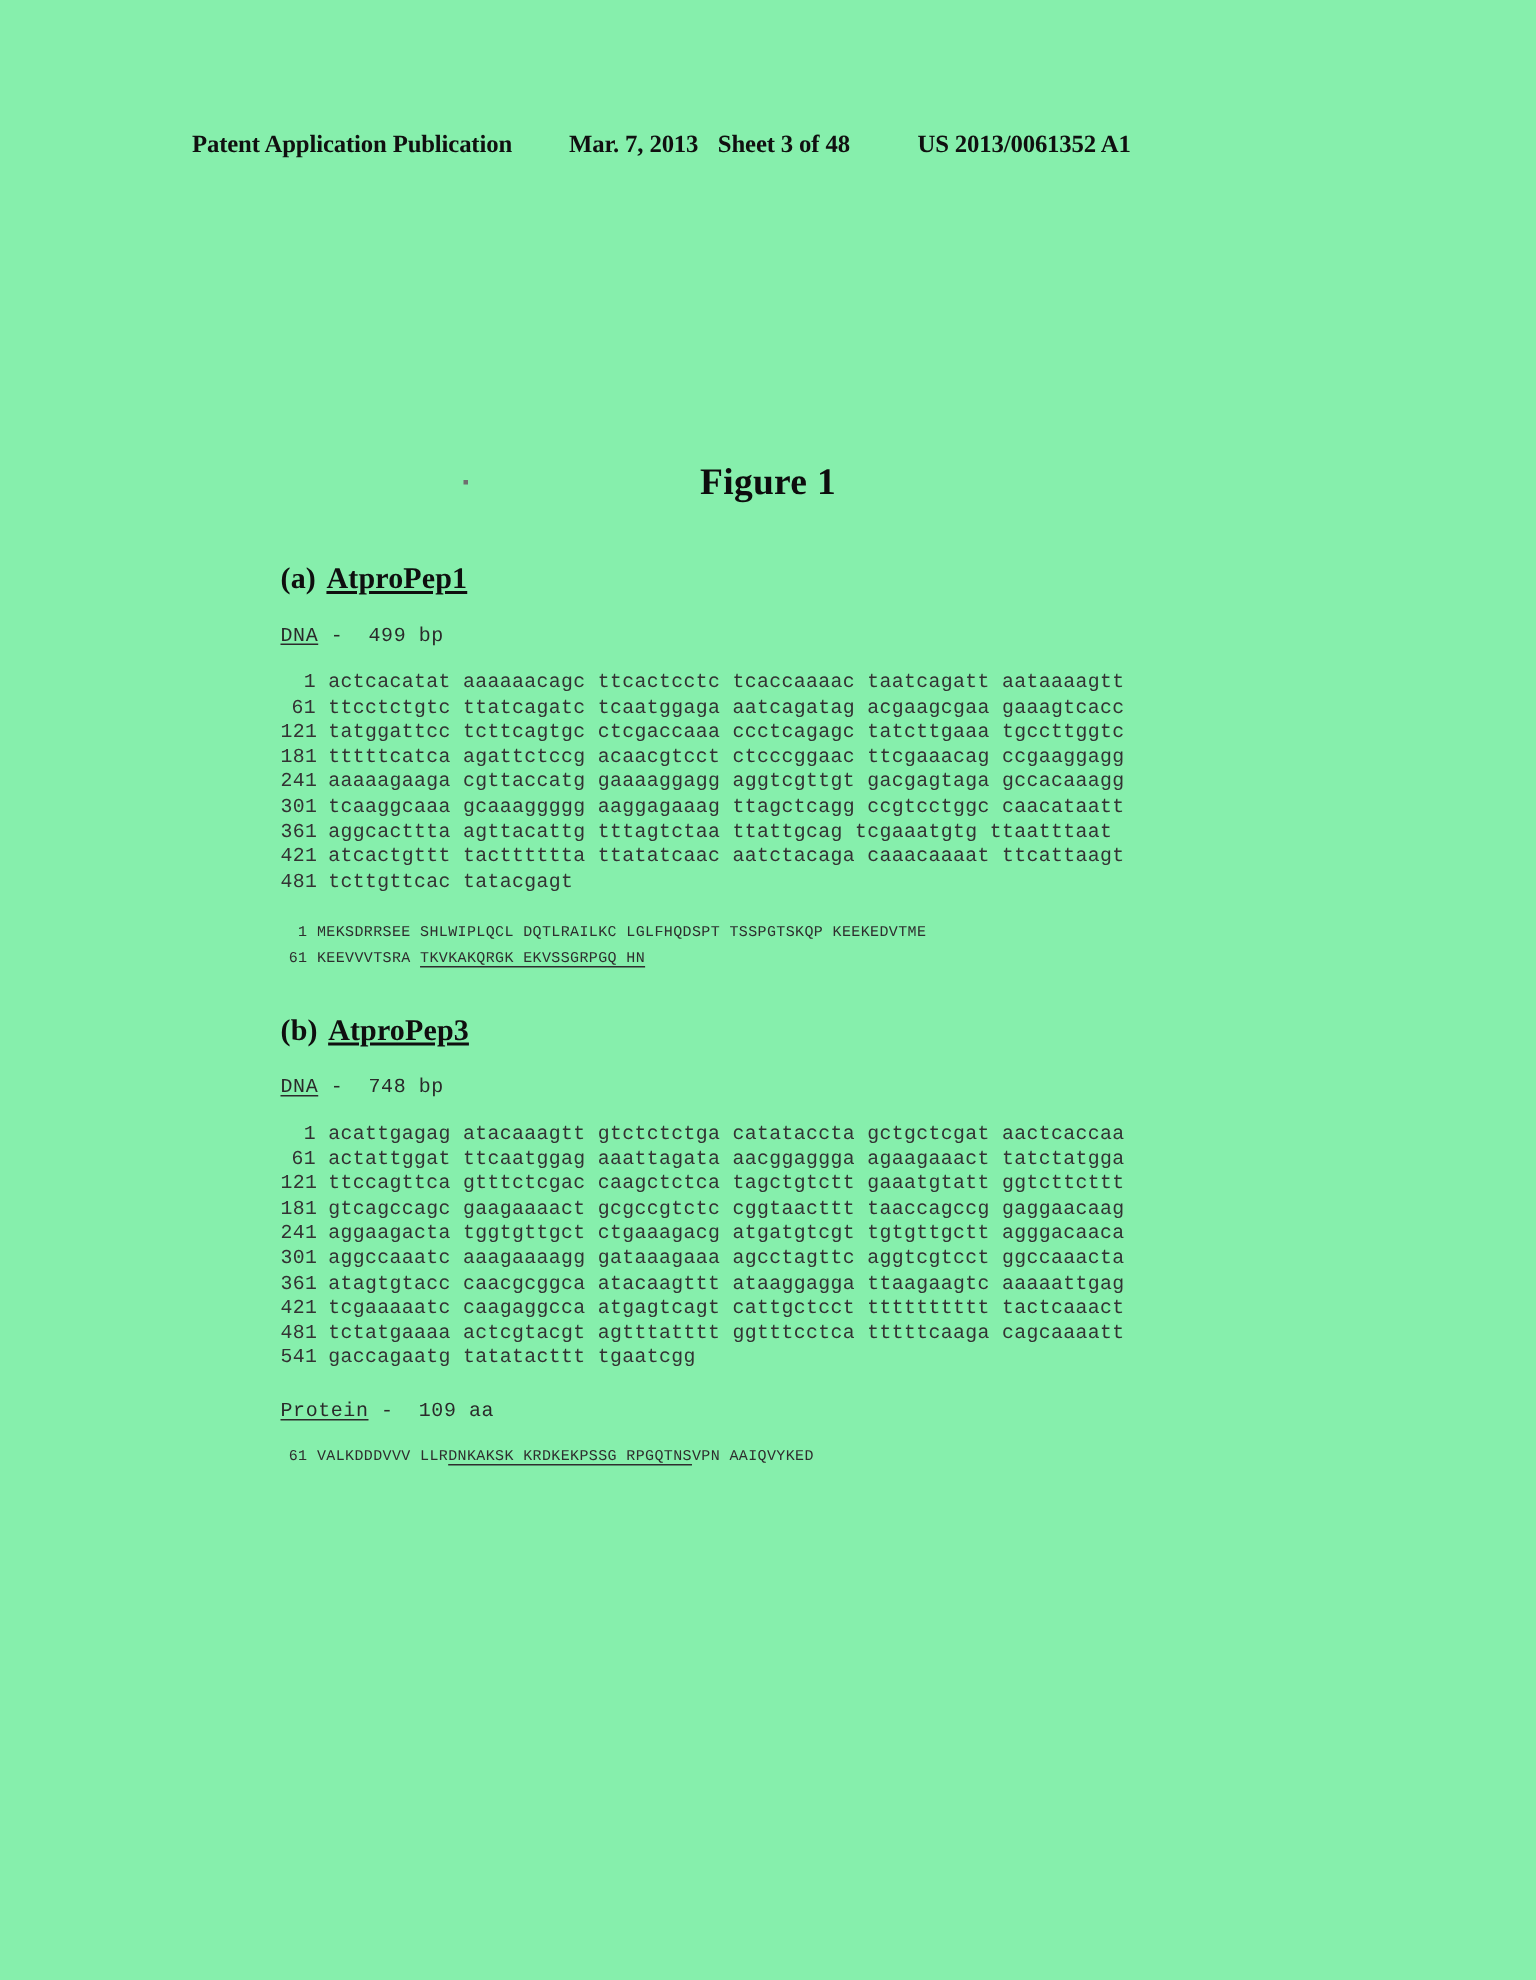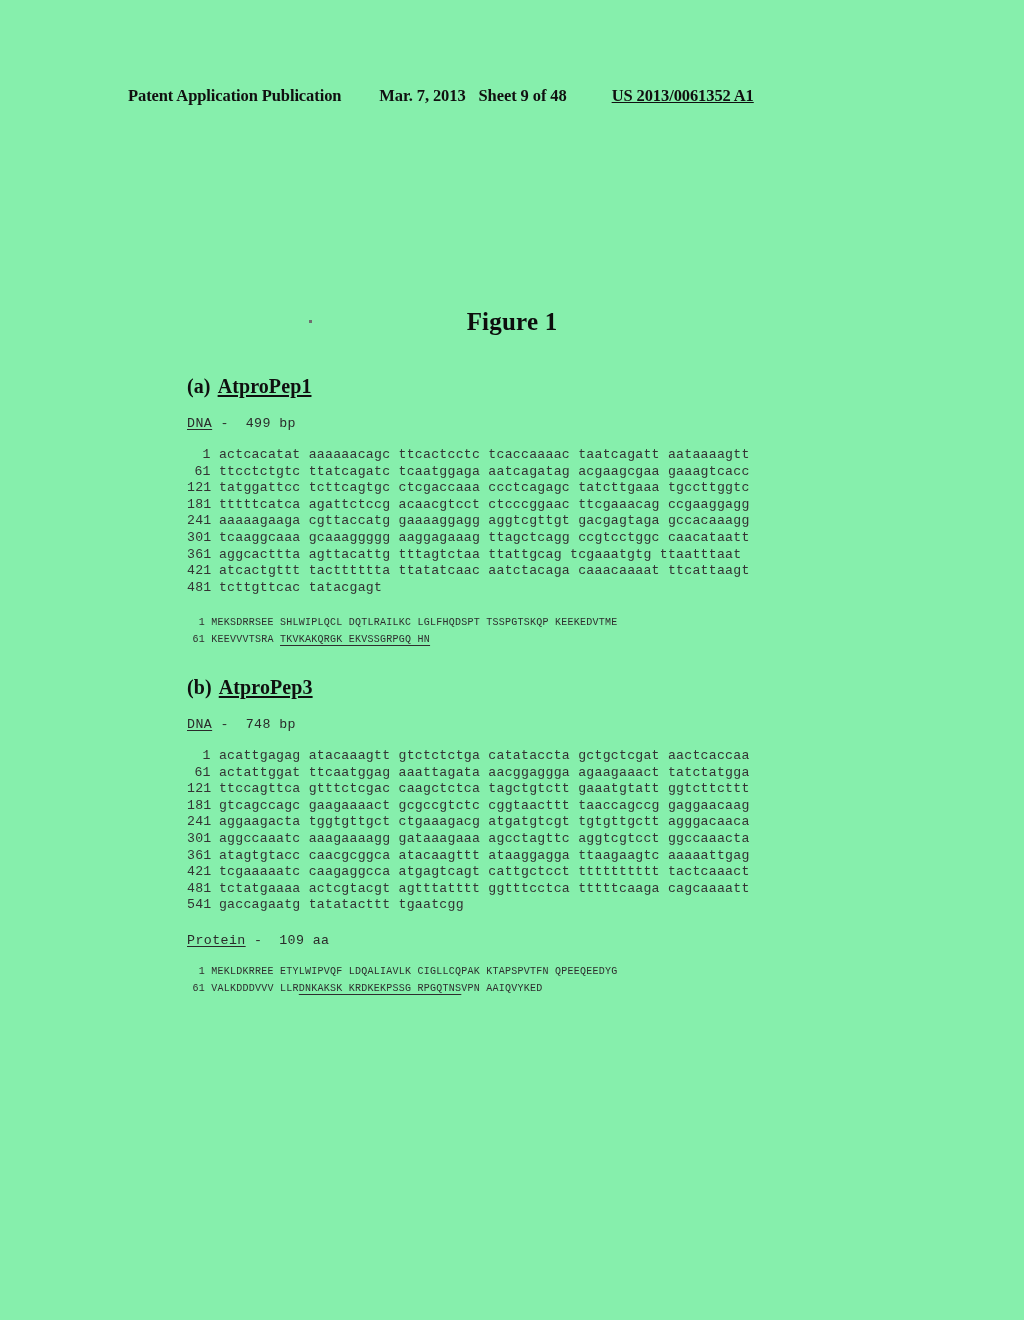--- a/index.html
+++ b/index.html
@@ -40,21 +40,20 @@
   }
   .hdr-pub { }
   .hdr-date {
     margin-left: 38px;
   }
   .hdr-sheet {
     margin-left: 13px;
   }
   .hdr-num {
     margin-left: 45px;
-    text-decoration: underline;
   }
 
   
   .fig-title {
     position: absolute;
     top: 308px;
     left: 0;
     width: 1024px;
     text-align: center;
     font-family: "Liberation Serif", serif;
@@ -140,21 +139,21 @@
   .gap-md { height: 19px; }
 </style>
 </head>
 <body>
 
 <div class="page">
 
   <div class="doc-header">
     <span class="hdr-pub">Patent Application Publication</span>
     <span class="hdr-date">Mar. 7, 2013</span>
-    <span class="hdr-sheet">Sheet 9 of 48</span>
+    <span class="hdr-sheet">Sheet 3 of 48</span>
     <span class="hdr-num">US 2013/0061352 A1</span>
   </div>
 
   <div class="fig-title">Figure 1</div>
   <div class="speck"></div>
 
   <div class="content">
     <div id="sections-host">
         <div class="section">
           <div class="sect-head"><span class="lbl">(a)</span><span class="nm">AtproPep1</span></div>
@@ -162,18 +161,18 @@
           <div class="seq-block"><div class="seq-row"><span class="seq-idx">1</span><span class="grp"> actcacatat</span><span class="grp"> aaaaaacagc</span><span class="grp"> ttcactcctc</span><span class="grp"> tcaccaaaac</span><span class="grp"> taatcagatt</span><span class="grp"> aataaaagtt</span></div><div class="seq-row"><span class="seq-idx">61</span><span class="grp"> ttcctctgtc</span><span class="grp"> ttatcagatc</span><span class="grp"> tcaatggaga</span><span class="grp"> aatcagatag</span><span class="grp"> acgaagcgaa</span><span class="grp"> gaaagtcacc</span></div><div class="seq-row"><span class="seq-idx">121</span><span class="grp"> tatggattcc</span><span class="grp"> tcttcagtgc</span><span class="grp"> ctcgaccaaa</span><span class="grp"> ccctcagagc</span><span class="grp"> tatcttgaaa</span><span class="grp"> tgccttggtc</span></div><div class="seq-row"><span class="seq-idx">181</span><span class="grp"> tttttcatca</span><span class="grp"> agattctccg</span><span class="grp"> acaacgtcct</span><span class="grp"> ctcccggaac</span><span class="grp"> ttcgaaacag</span><span class="grp"> ccgaaggagg</span></div><div class="seq-row"><span class="seq-idx">241</span><span class="grp"> aaaaagaaga</span><span class="grp"> cgttaccatg</span><span class="grp"> gaaaaggagg</span><span class="grp"> aggtcgttgt</span><span class="grp"> gacgagtaga</span><span class="grp"> gccacaaagg</span></div><div class="seq-row"><span class="seq-idx">301</span><span class="grp"> tcaaggcaaa</span><span class="grp"> gcaaaggggg</span><span class="grp"> aaggagaaag</span><span class="grp"> ttagctcagg</span><span class="grp"> ccgtcctggc</span><span class="grp"> caacataatt</span></div><div class="seq-row"><span class="seq-idx">361</span><span class="grp"> aggcacttta</span><span class="grp"> agttacattg</span><span class="grp"> tttagtctaa</span><span class="grp"> ttattgcag</span><span class="grp"> tcgaaatgtg</span><span class="grp"> ttaatttaat</span></div><div class="seq-row"><span class="seq-idx">421</span><span class="grp"> atcactgttt</span><span class="grp"> tactttttta</span><span class="grp"> ttatatcaac</span><span class="grp"> aatctacaga</span><span class="grp"> caaacaaaat</span><span class="grp"> ttcattaagt</span></div><div class="seq-row"><span class="seq-idx">481</span><span class="grp"> tcttgttcac</span><span class="grp"> tatacgagt</span></div></div>
           <div class="gap-md"></div>
           <div class="prot-block"><div class="seq-row"><span class="seq-idx">1</span><span> </span><span>MEKSDRRSEE SHLWIPLQCL DQTLRAILKC LGLFHQDSPT TSSPGTSKQP KEEKEDVTME</span></div><div class="seq-row"><span class="seq-idx">61</span><span> </span><span>KEEVVVTSRA </span><span class="under">TKVKAKQRGK EKVSSGRPGQ HN</span></div></div>
         </div>
         <div class="section">
           <div class="sect-head"><span class="lbl">(b)</span><span class="nm">AtproPep3</span></div>
           <div class="subhead"><span class="u">DNA</span><span> -  748 bp</span></div>
           <div class="seq-block"><div class="seq-row"><span class="seq-idx">1</span><span class="grp"> acattgagag</span><span class="grp"> atacaaagtt</span><span class="grp"> gtctctctga</span><span class="grp"> catataccta</span><span class="grp"> gctgctcgat</span><span class="grp"> aactcaccaa</span></div><div class="seq-row"><span class="seq-idx">61</span><span class="grp"> actattggat</span><span class="grp"> ttcaatggag</span><span class="grp"> aaattagata</span><span class="grp"> aacggaggga</span><span class="grp"> agaagaaact</span><span class="grp"> tatctatgga</span></div><div class="seq-row"><span class="seq-idx">121</span><span class="grp"> ttccagttca</span><span class="grp"> gtttctcgac</span><span class="grp"> caagctctca</span><span class="grp"> tagctgtctt</span><span class="grp"> gaaatgtatt</span><span class="grp"> ggtcttcttt</span></div><div class="seq-row"><span class="seq-idx">181</span><span class="grp"> gtcagccagc</span><span class="grp"> gaagaaaact</span><span class="grp"> gcgccgtctc</span><span class="grp"> cggtaacttt</span><span class="grp"> taaccagccg</span><span class="grp"> gaggaacaag</span></div><div class="seq-row"><span class="seq-idx">241</span><span class="grp"> aggaagacta</span><span class="grp"> tggtgttgct</span><span class="grp"> ctgaaagacg</span><span class="grp"> atgatgtcgt</span><span class="grp"> tgtgttgctt</span><span class="grp"> agggacaaca</span></div><div class="seq-row"><span class="seq-idx">301</span><span class="grp"> aggccaaatc</span><span class="grp"> aaagaaaagg</span><span class="grp"> gataaagaaa</span><span class="grp"> agcctagttc</span><span class="grp"> aggtcgtcct</span><span class="grp"> ggccaaacta</span></div><div class="seq-row"><span class="seq-idx">361</span><span class="grp"> atagtgtacc</span><span class="grp"> caacgcggca</span><span class="grp"> atacaagttt</span><span class="grp"> ataaggagga</span><span class="grp"> ttaagaagtc</span><span class="grp"> aaaaattgag</span></div><div class="seq-row"><span class="seq-idx">421</span><span class="grp"> tcgaaaaatc</span><span class="grp"> caagaggcca</span><span class="grp"> atgagtcagt</span><span class="grp"> cattgctcct</span><span class="grp"> tttttttttt</span><span class="grp"> tactcaaact</span></div><div class="seq-row"><span class="seq-idx">481</span><span class="grp"> tctatgaaaa</span><span class="grp"> actcgtacgt</span><span class="grp"> agtttatttt</span><span class="grp"> ggtttcctca</span><span class="grp"> tttttcaaga</span><span class="grp"> cagcaaaatt</span></div><div class="seq-row"><span class="seq-idx">541</span><span class="grp"> gaccagaatg</span><span class="grp"> tatatacttt</span><span class="grp"> tgaatcgg</span></div></div>
           <div class="gap-md"></div>
           <div class="subhead"><span class="u">Protein</span><span> -  109 aa</span></div>
-          <div class="prot-block"><div class="seq-row"><span class="seq-idx">1</span><span> </span><span>MEKLDKRREE ETYLWIPVQF LDQALIAVLK CIGLLCQPAK KTAPSPVTFN QPEEQEEDYG</span></div><div class="seq-row"><span class="seq-idx">61</span><span> </span><span>VALKDDDVVV LLR</span><span class="under">DNKAKSK KRDKEKPSSG RPGQTNS</span><span>VPN AAIQVYKED</span></div></div>
+          <div class="prot-block"><div class="seq-row"><span class="seq-idx">61</span><span> </span><span>VALKDDDVVV LLR</span><span class="under">DNKAKSK KRDKEKPSSG RPGQTNS</span><span>VPN AAIQVYKED</span></div></div>
         </div>
       </div>
   </div>
 
 </div>
 
 </body></html>

